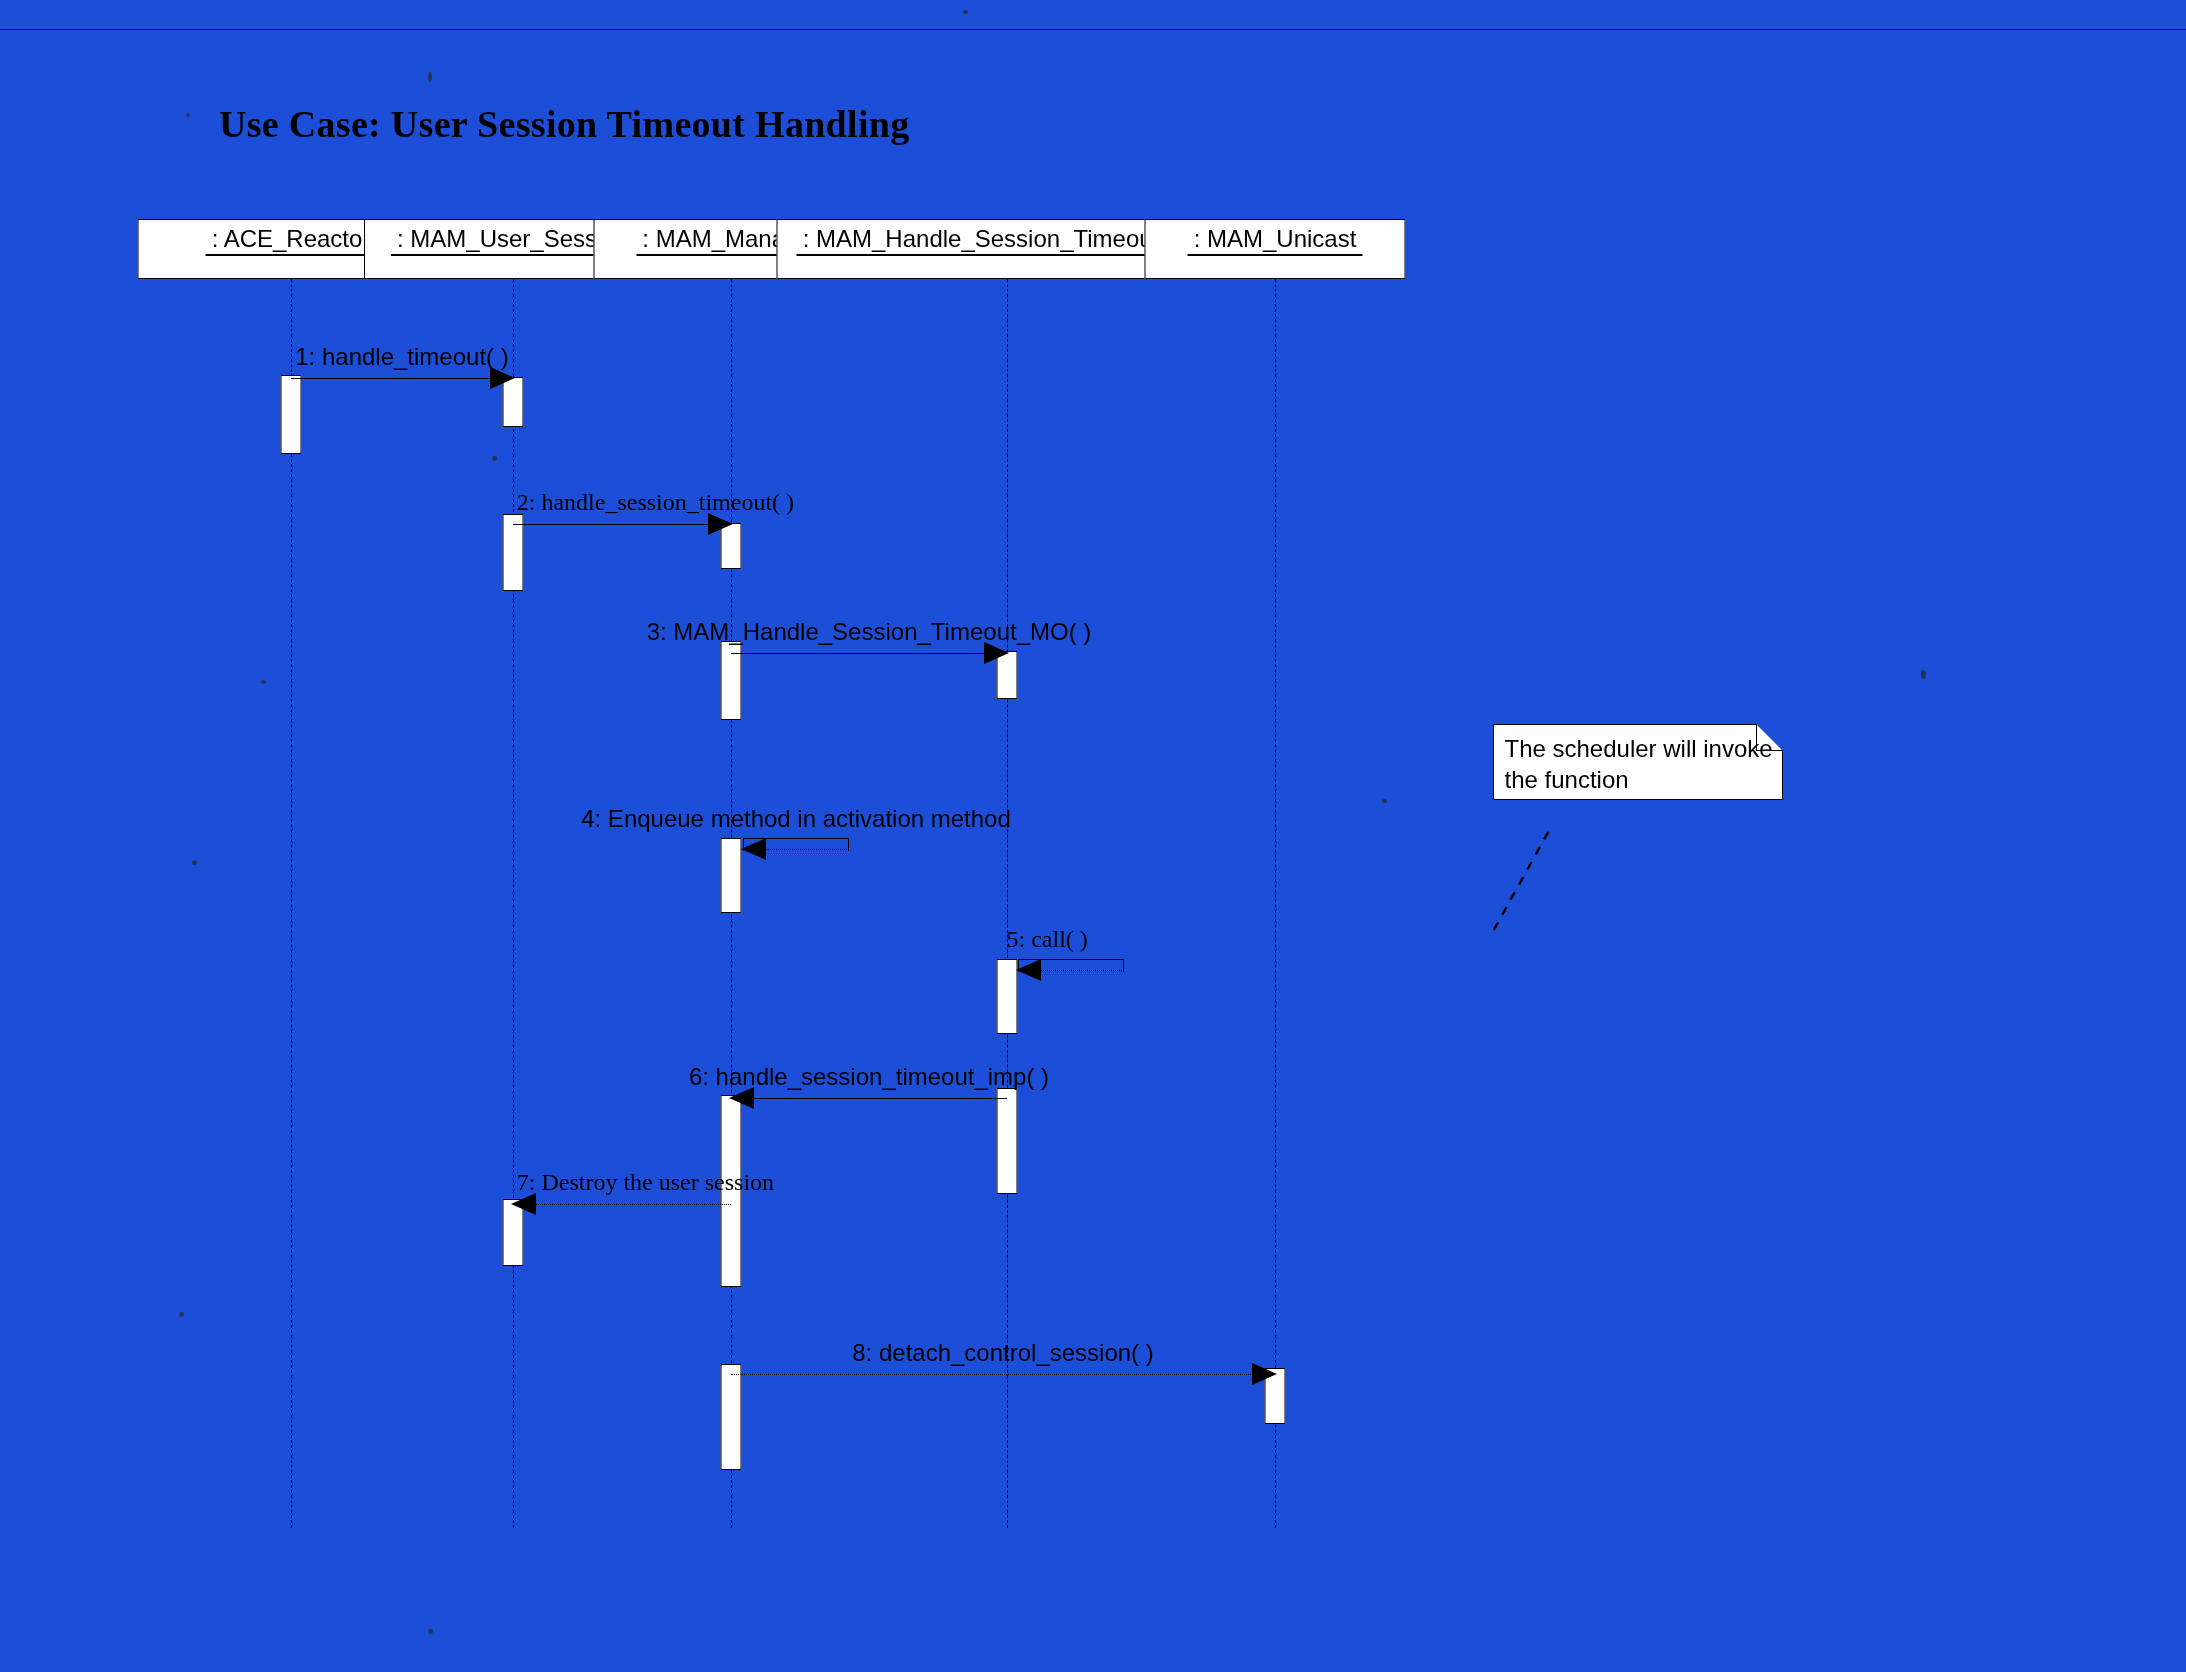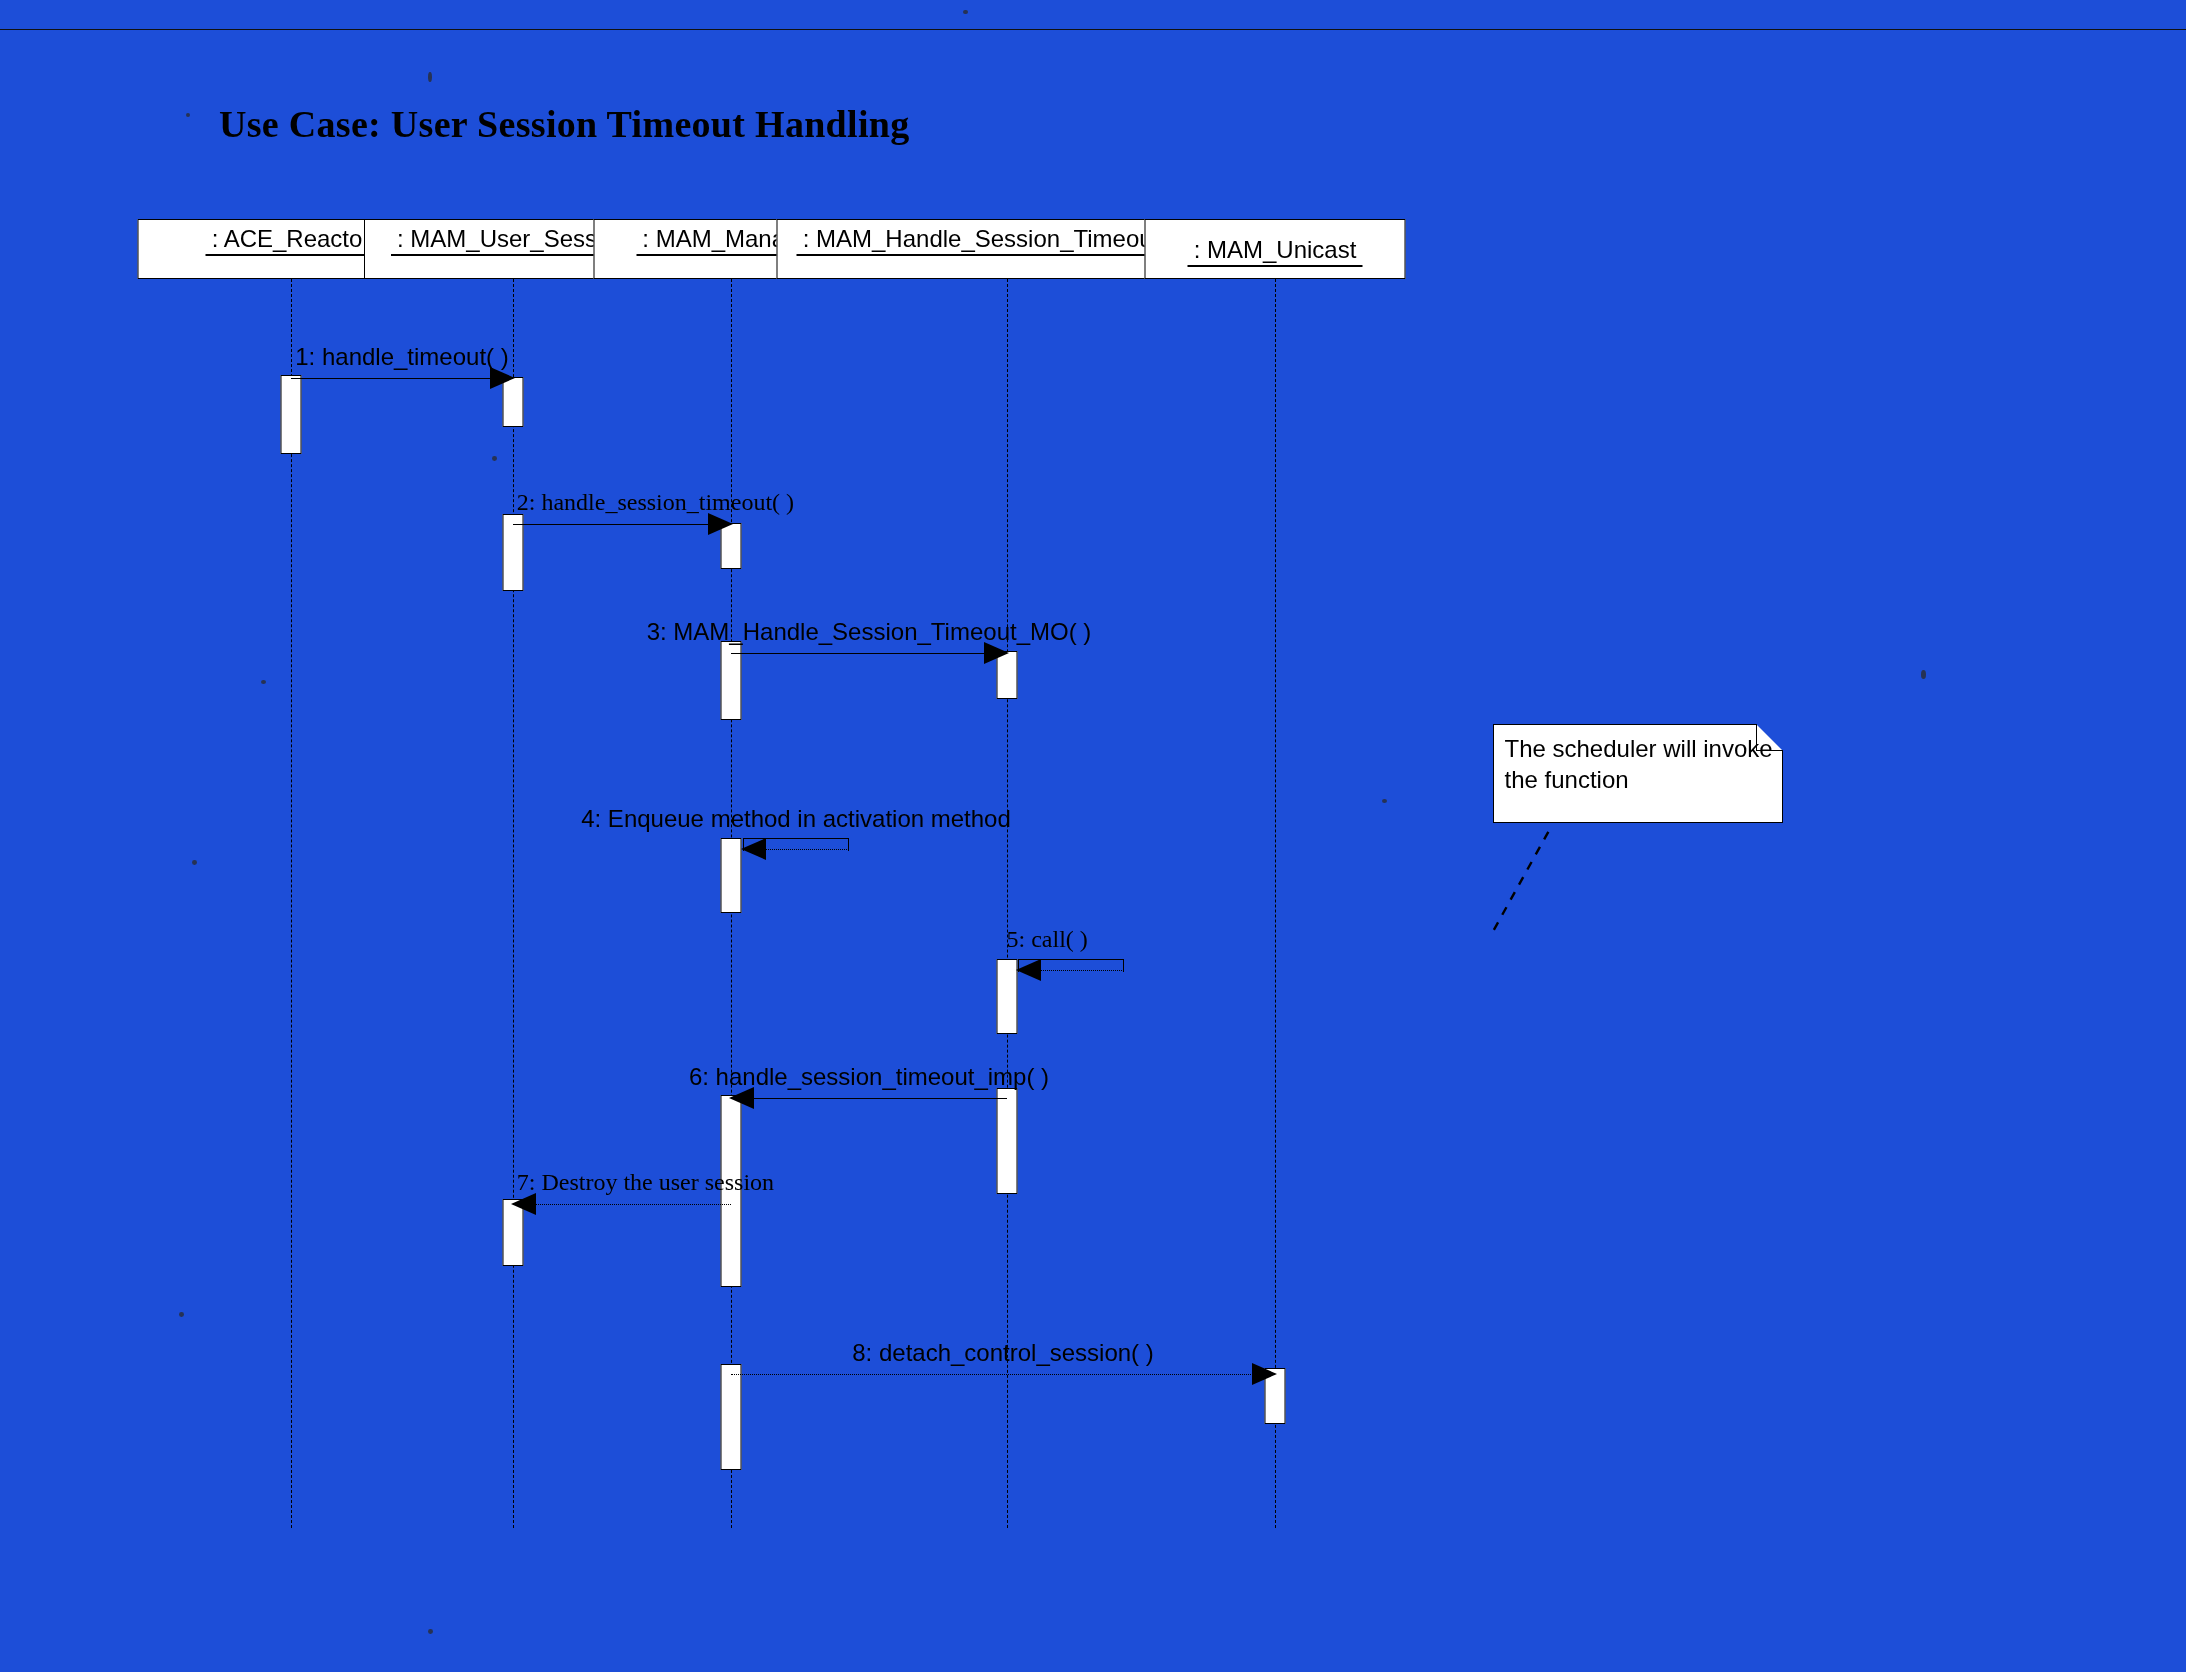--- a/index.html
+++ b/index.html
@@ -119,21 +119,21 @@
     color: #000;
   }
   .msg-label.center { left: 50%; transform: translateX(-50%); }
   .msg-label.leftpos { left: 3.8px; font-family: Liberation Serif, serif; }
   
   #note {
     position: absolute;
     left: 1493px;
     top: 724px;
     width: 290px;
-    height: 99px;
+    height: 76px;
     z-index: 6;
   }
   #note .note-body {
     position: absolute;
     inset: 0;
     background: #fff;
     border: 1.9px solid #000;
     box-sizing: border-box;
     clip-path: polygon(0 0, calc(100% - 27px) 0, 100% 27px, 100% 100%, 0 100%);
   }
@@ -196,21 +196,21 @@
   <div class="obj-box" style="left:731px; width:275px;">
     <span class="obj-label">: MAM_Manager</span>
   </div>
   <div class="lifeline-dash" style="left:731px;"></div>
 
   <div class="obj-box" style="left:1007px; width:461px;">
     <span class="obj-label">: MAM_Handle_Session_Timeout_MO</span>
   </div>
   <div class="lifeline-dash" style="left:1007px;"></div>
 
-  <div class="obj-box" style="left:1275px; width:261px;align-items:center;">
+  <div class="obj-box" style="left:1275px; width:261px;">
     <span class="obj-label">: MAM_Unicast</span>
   </div>
   <div class="lifeline-dash" style="left:1275px;"></div>
 
   <div class="activation" style="left:291px;  top:375px;  height:79px;"></div>
   <div class="activation" style="left:513px;  top:377px;  height:50px;"></div>
   <div class="activation" style="left:513px;  top:514px;  height:77px;"></div>
   <div class="activation" style="left:731px;  top:523px;  height:46px;"></div>
   <div class="activation" style="left:731px;  top:641px;  height:79px;"></div>
   <div class="activation" style="left:1007px; top:651px;  height:48px;"></div>

